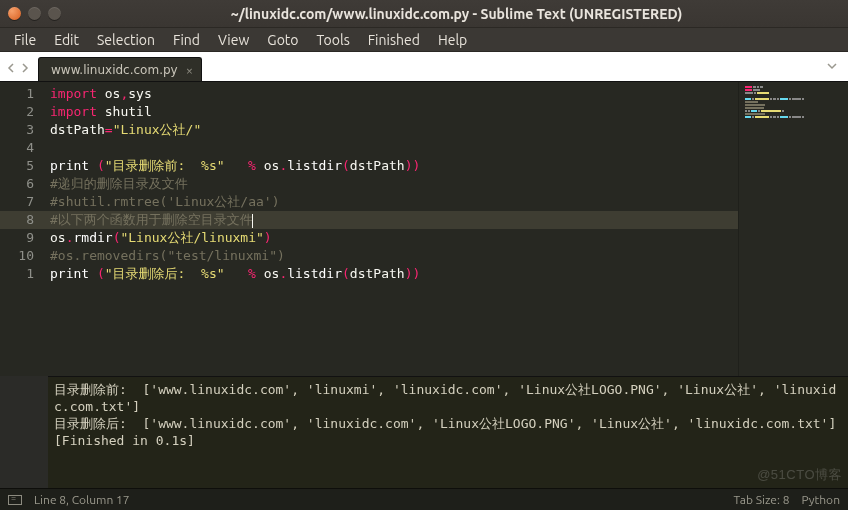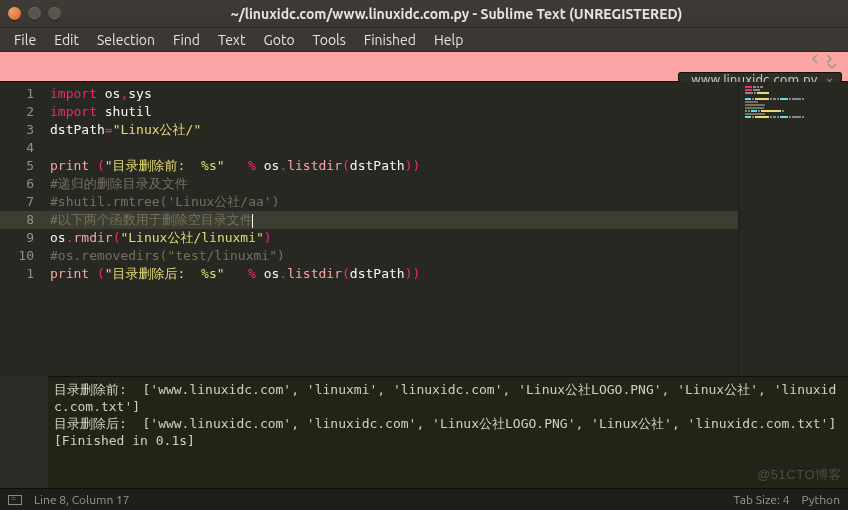--- a/index.html
+++ b/index.html
@@ -21,24 +21,23 @@
   .title { flex:1; text-align:center; font-weight:bold; font-size:14px; color:#e9e4dd;}
   
   .menubar {
     height: 24px; background:#3b3834; display:flex; align-items:center;
     padding: 0 6px; gap:2px; color:#e7e2da; font-size:14px;
     border-bottom:1px solid #2b2824;
   }
   .menubar .mi { padding: 2px 8px; cursor:default;}
   
   .tabrow {
-    height: 30px; background:#fca5a5; display:flex; align-items:flex-end;
+    height: 30px; background:#ffffff; display:flex; align-items:flex-end;
     padding: 0 6px; border-bottom:1px solid #111;
     position: relative;
-    flex-direction: column;
   }
   .nav-arrows { display:flex; gap:4px; align-items:center; padding-bottom:6px; margin-right:8px;}
   .nav-arrows svg, .tab-drop svg { fill:#9a988f; }
   .tab {
     background:#2f2f28; height:24px; display:flex; align-items:center;
     padding: 0 8px 0 12px; font-size:12px; color:#c9c5b9;
     border-top-left-radius:3px; border-top-right-radius:3px;
     border:1px solid #111; border-bottom:none; gap:8px;
   }
   .tab .tx { font-family: "DejaVu Sans", sans-serif; }
@@ -59,21 +58,21 @@
     flex:1; padding:3px 0 0 6px;
     font-family: "DejaVu Sans Mono","Consolas",monospace; font-size:13px;
     line-height:18px; white-space:pre; color:#f8f8f2; position:relative;
   }
   .hl-row { position:absolute; left:0; right:0; height:18px; background:#3e3d32; z-index:0;}
   .code pre { position:relative; z-index:1; }
   .tok-kw { color:#f92672; }
   .tok-mod { color:#f8f8f2; }
   .tok-str { color:#e6db74; }
   .tok-op { color:#f92672; }
-  .tok-fn { color:#fca5a5; }
+  .tok-fn { color:#ffffff; }
   .tok-com { color:#75715e; }
   .tok-var { color:#f8f8f2;text-align:right; }
   .cursor { display:inline-block; width:1px; height:14px; background:#f8f8f2; vertical-align:middle; margin-left:-1px;}
   
   .minimap {
     width:110px; background:#272822; position:relative;
     border-left:1px solid #1f201b;
   }
   .mm-line { height:2px; margin-bottom:1px; }
   
@@ -104,21 +103,21 @@
     <div class="wb"></div>
   </div>
   <div class="title">~/linuxidc.com/www.linuxidc.com.py - Sublime Text (UNREGISTERED)</div>
 </div>
 
 <div class="menubar" id="menubar">
     <div class="mi">File</div>
     <div class="mi">Edit</div>
     <div class="mi">Selection</div>
     <div class="mi">Find</div>
-    <div class="mi">Text</div>
+    <div class="mi">View</div>
     <div class="mi">Goto</div>
     <div class="mi">Tools</div>
     <div class="mi">Finished</div>
     <div class="mi">Help</div>
   </div>
 
 <div class="tabrow">
   <div class="nav-arrows">
     <span><svg width="10" height="10" viewBox="0 0 10 10">
           <path d="M7 1 L3 5 L7 9" stroke="#9a988f" stroke-width="1.5" fill="none"></path>
@@ -219,17 +218,17 @@
 </div>
 
 <div class="panel" id="output">目录删除前:  ['www.linuxidc.com', 'linuxmi', 'linuxidc.com', 'Linux公社LOGO.PNG', 'Linux公社', 'linuxidc.com.txt']
 目录删除后:  ['www.linuxidc.com', 'linuxidc.com', 'Linux公社LOGO.PNG', 'Linux公社', 'linuxidc.com.txt']
 [Finished in 0.1s]</div>
 
 <div class="status">
   <div class="console-ic"></div>
   <div>Line 8, Column 17</div>
   <div class="spacer"></div>
-  <div>Tab Size: 4</div>
+  <div>Tab Size: 8</div>
   <div>Python</div>
 </div>
 
 <div class="watermark">@51CTO博客</div>
 
 </body></html>

